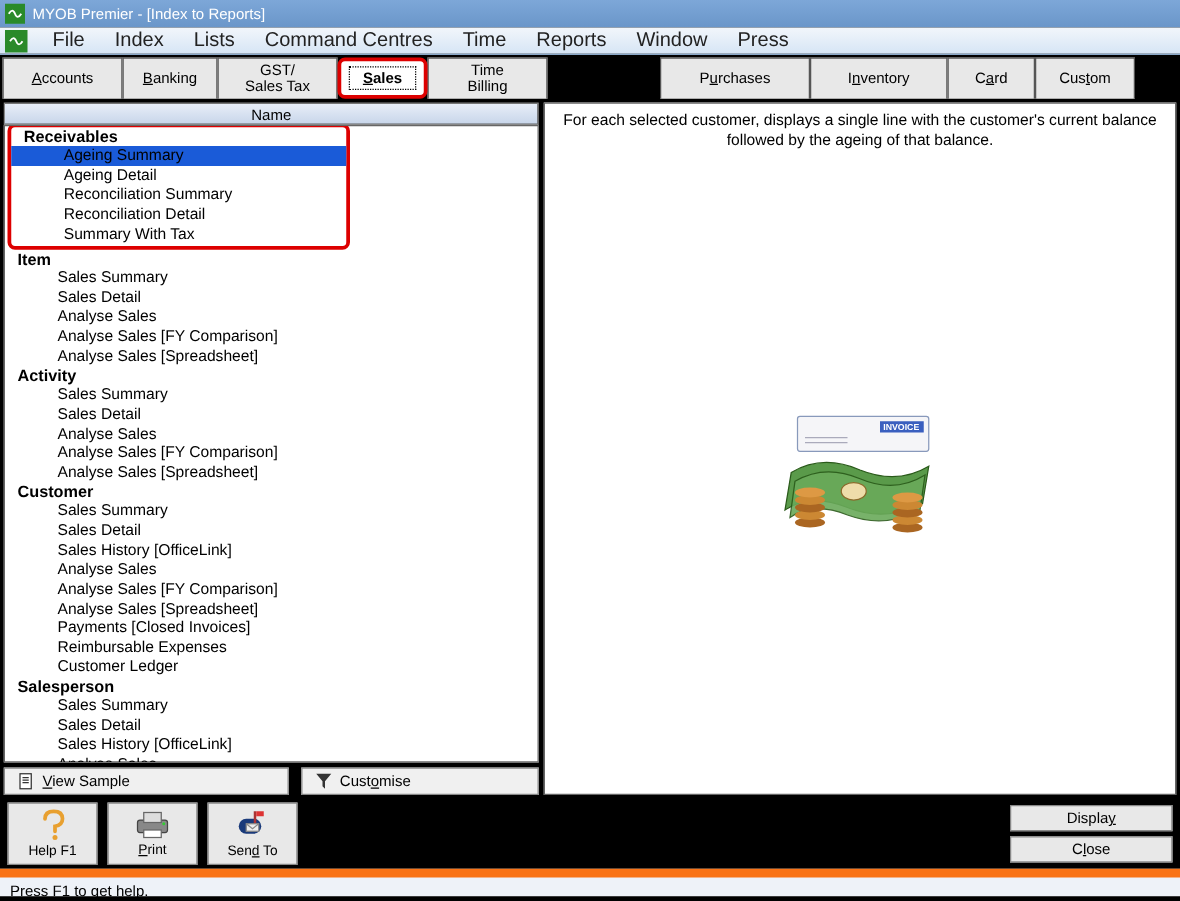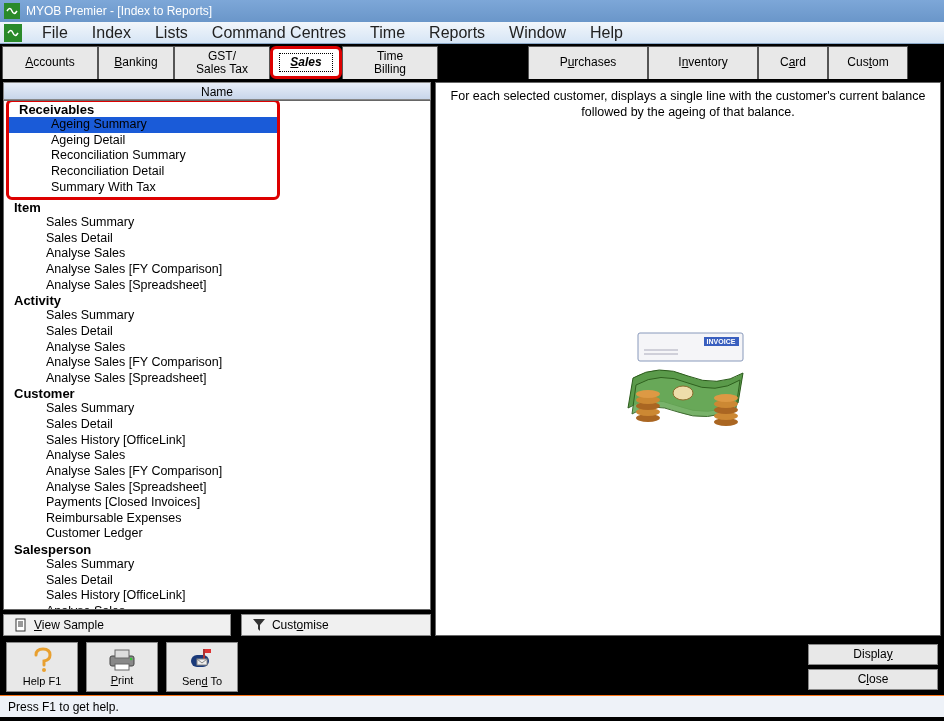--- a/index.html
+++ b/index.html
@@ -73,21 +73,20 @@
   background: #fff;
   border: 3px solid #d00;
   border-radius: 6px;
   font-weight: bold;
   z-index: 2;
 }
 .toolbar-tab.sales .dots {
   border: 1px dotted #000;
   padding: 2px 10px;
   display: inline-block;
-  font-style: italic;
 }
 .main-area {
   display: flex;
   background: #000;
   padding: 3px;
   gap: 4px;
   height: 560px;
 }
 .left-panel {
   width: 428px;
@@ -209,21 +208,21 @@
   border: 1px solid #888;
   width: 130px;
   height: 21px;
   text-align: center;
   line-height: 19px;
   font-size: 12px;
 }
 .small-btn .u { text-decoration: underline; }
 .statusbar {
   background: #eef2f8;
-  border-top: 1px solid #f97316;
+  border-top: 7px solid #f97316;
   height: 22px;
   padding: 2px 8px;
   font-size: 12px;
   line-height: 18px;
 }
 svg { display: block; }
 </style>
 </head>
 <body>
 
@@ -242,21 +241,21 @@
         <path d="M1 6 Q4 1 6 6 Q8 11 11 6" stroke="#fff" stroke-width="1.5" fill="none"></path>
       </svg>
   </div>
   <div class="menu-item">File</div>
   <div class="menu-item">Index</div>
   <div class="menu-item">Lists</div>
   <div class="menu-item">Command Centres</div>
   <div class="menu-item">Time</div>
   <div class="menu-item">Reports</div>
   <div class="menu-item">Window</div>
-  <div class="menu-item">Help</div>
+  <div class="menu-item">Press</div>
 </div>
 
 <div class="toolbar-row">
   <div class="toolbar-tab" style="width:96px"><span><span class="u">A</span>ccounts</span></div>
   <div class="toolbar-tab" style="width:76px"><span><span class="u">B</span>anking</span></div>
   <div class="toolbar-tab" style="width:96px">GST/
 Sales Tax</div>
   <div class="toolbar-tab sales" style="width:72px"><span class="dots"><span class="u">S</span>ales</span></div>
   <div class="toolbar-tab" style="width:96px">Time
 Billing</div>

